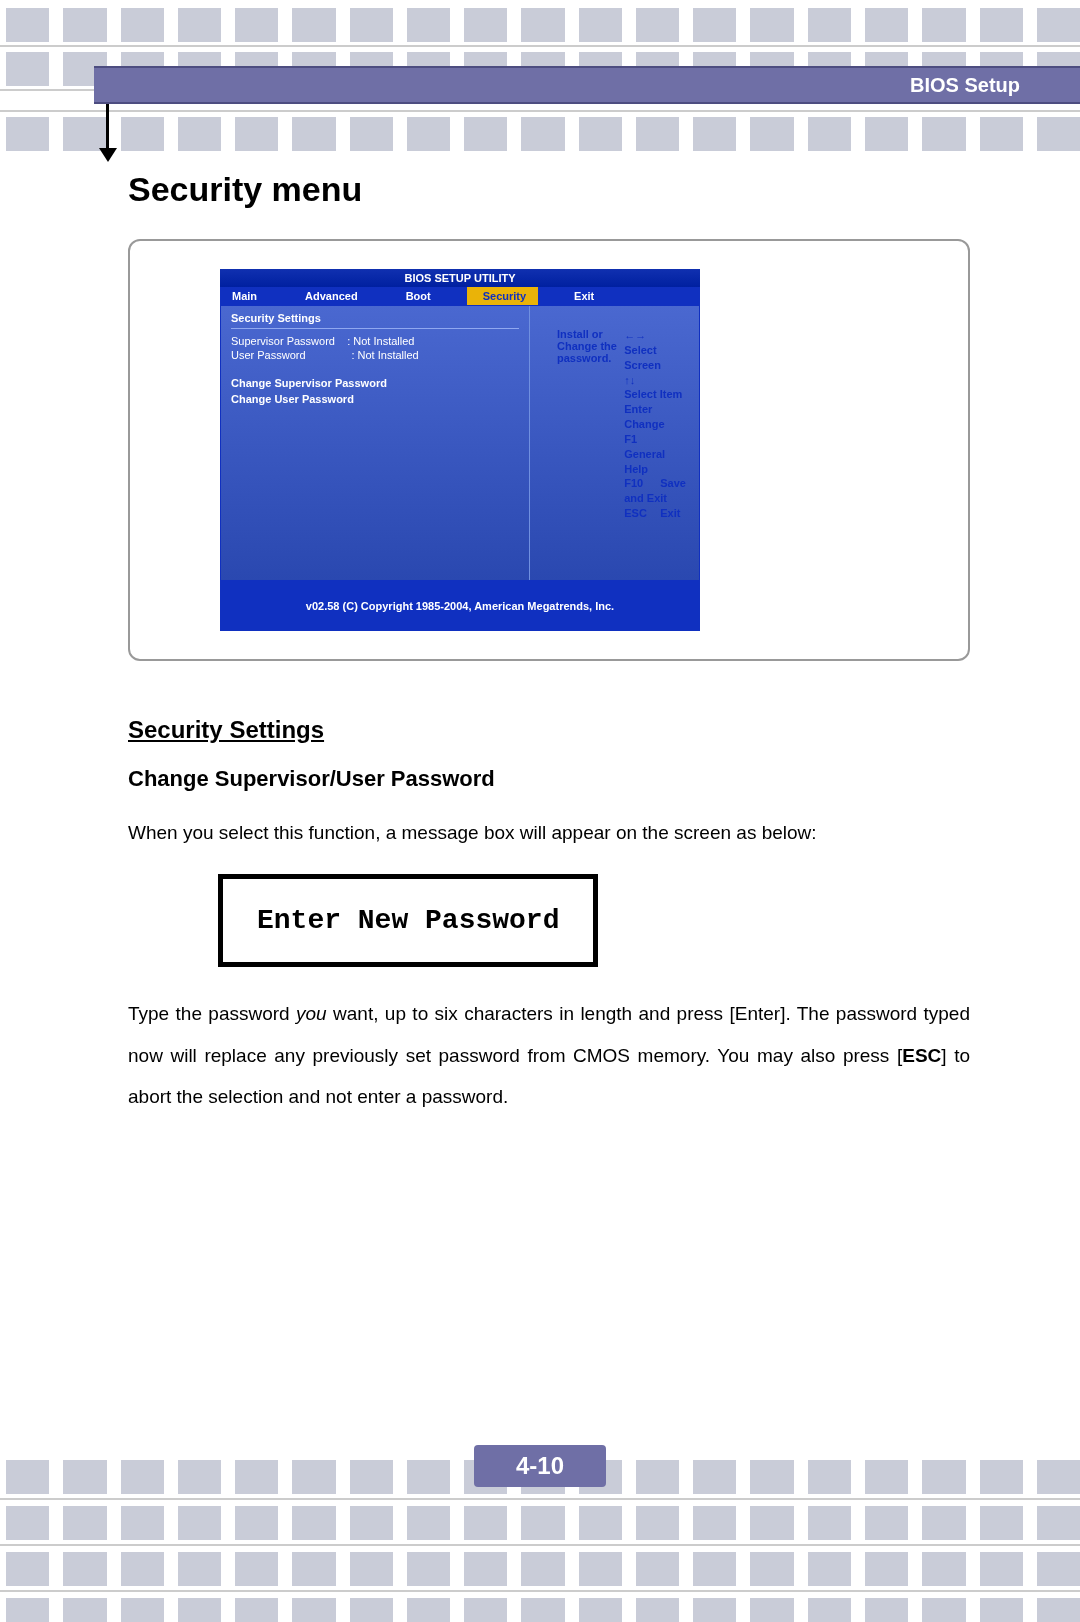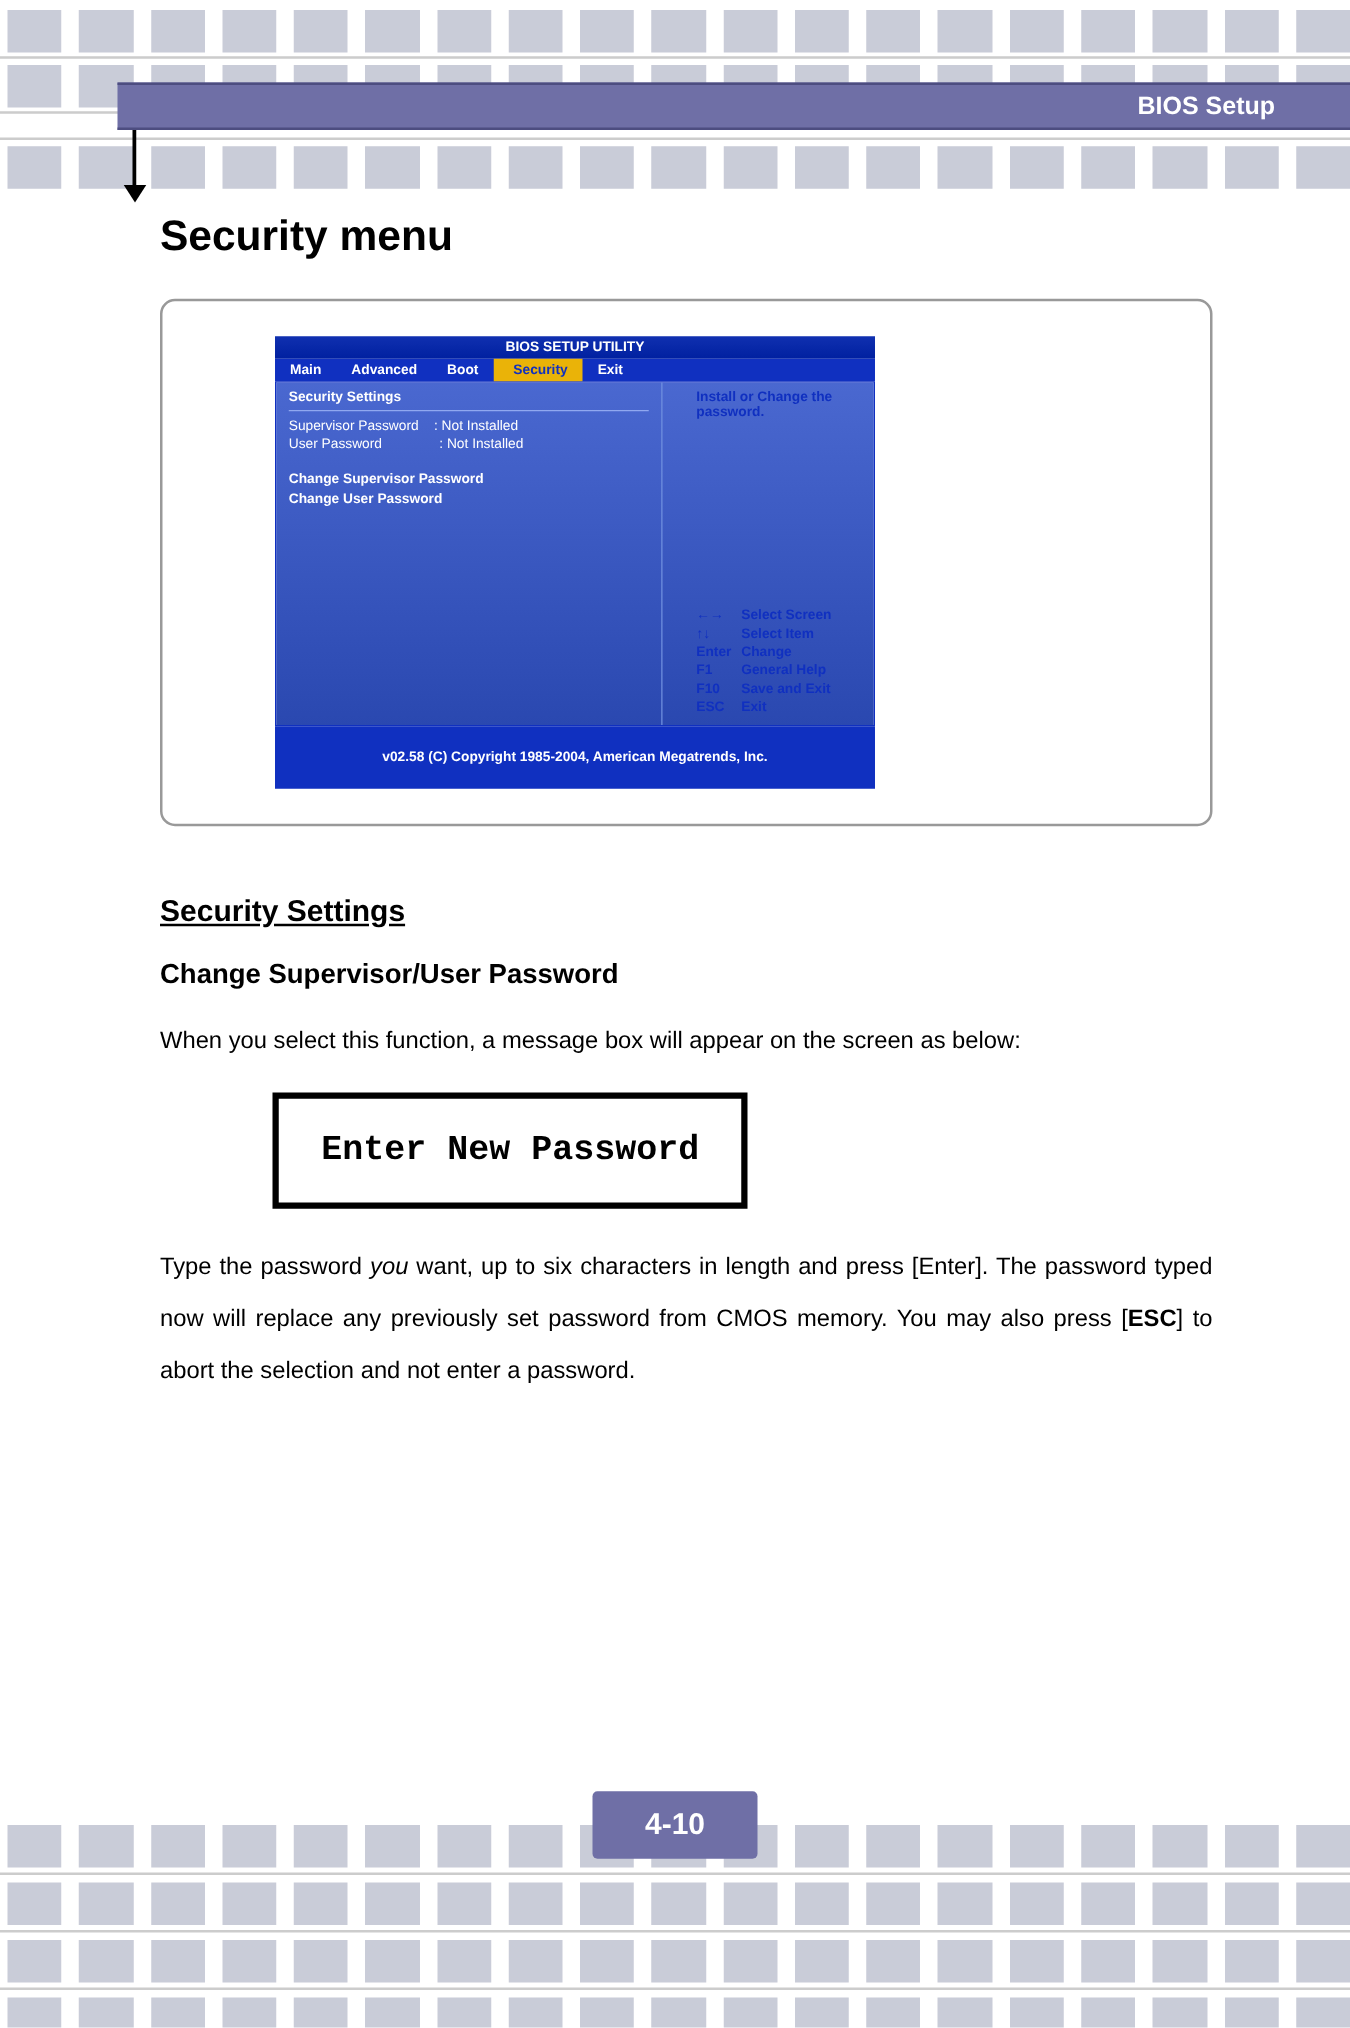--- a/index.html
+++ b/index.html
@@ -101,20 +101,21 @@
     text-align: center;
     font-weight: bold;
     padding: 3px 0;
     font-size: 11px;
   }
   .bios-tabs {
     background: #1030c0;
     display: flex;
     font-weight: bold;
     font-size: 11px;
+    gap: 24px;
   }
   .bios-tabs .tab {
     padding: 3px 12px;
     color: #fff;
   }
   .bios-tabs .tab.active {
     background: #eab308;
     color: #1030c0;
     padding-left: 16px;
   }
@@ -135,26 +136,26 @@
     color: #fff;
     font-weight: bold;
     border-bottom: 1px solid #90a8f0;
     padding-bottom: 4px;
     margin-bottom: 6px;
   }
   .bios-left .row { margin-bottom: 2px; }
   .bios-left .pw-opt { color: #fff; font-weight: bold; margin-top: 4px; }
   .bios-right {
     width: 150px;
-    padding: 6px 8px;
+    padding: 22px 8px;
     color: #1030c0;
     font-size: 11px;
     font-weight: bold;
     display: flex;
-    flex-direction: column;
+    flex-direction: row;
     justify-content: space-between;
     margin-left: 19px;
   }
   .bios-right .help-top { color: #1030c0; }
   .bios-right .keys { font-size: 11px; line-height: 1.35; }
   .bios-right .kk { display:inline-block; width:36px; color:#1030c0; }
   .bios-right .kd { color:#1030c0; }
   .bios-footer {
     background: #1030c0;
     color: #fff;
@@ -195,21 +196,21 @@
     font-weight: bold;
     background: #fff;
   }
   
   .page-badge {
     position: absolute;
     left: 50%;
     transform: translateX(-50%);
     bottom: 135px;
     width: 132px;
-    height: 54px;
+    height: 42px;
     background: #6f6fa6;
     color: #fff;
     font-weight: bold;
     font-size: 24px;
     display: flex;
     align-items: center;
     justify-content: center;
     border-radius: 4px;
   }
 </style>

